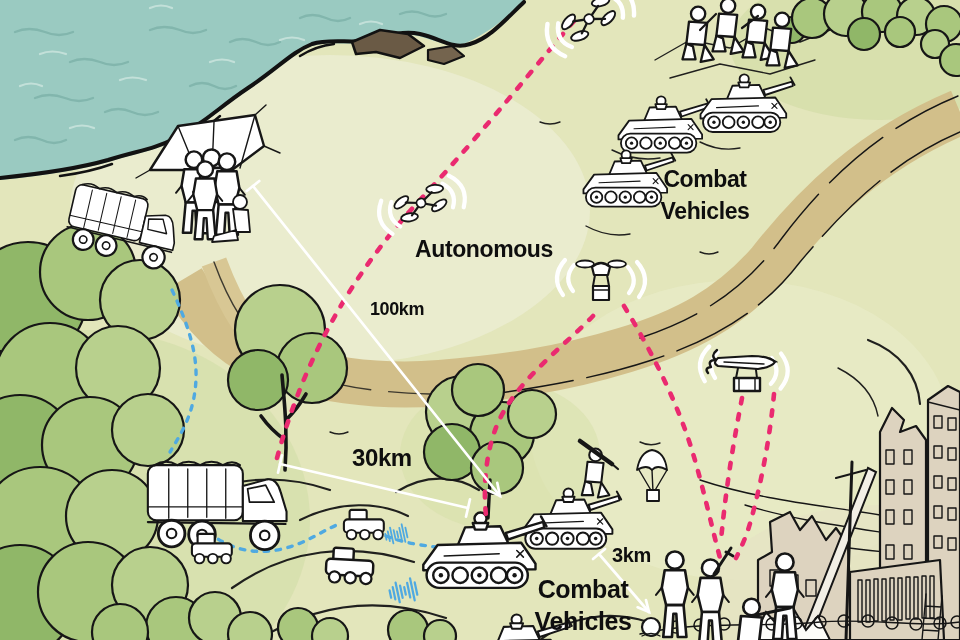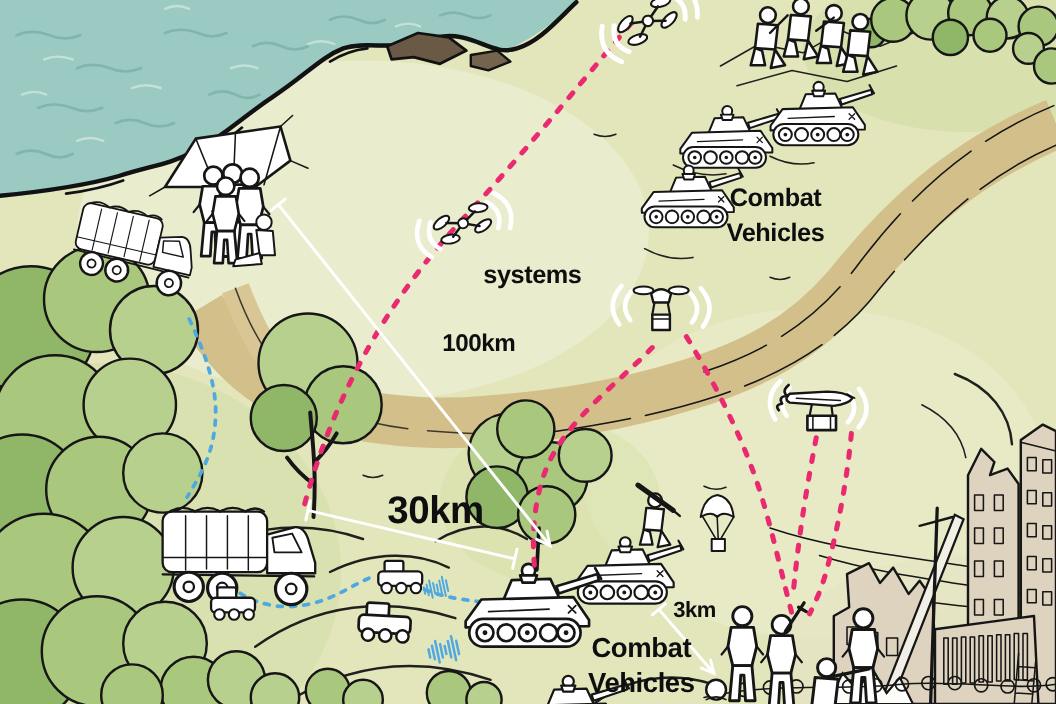--- a/index.html
+++ b/index.html
@@ -415,31 +415,31 @@
           <use href="#pquad"></use>
     </g>
     <g transform="translate(744,366)">
       <use href="#arcs" transform="rotate(4)"></use>
           <use href="#fwing"></use>
     </g>
   </g>
 </svg>
 
 <div class="lbl" style="left:398px;top:234px;width:172px;font-size:23px;line-height:31px;">
-  <span>systems</span>
+  <span>Autonomous</span>
 </div>
 
-<div class="lbl" style="left:370px;top:299px;font-size:22px;margin-left:32px;">100km</div>
+<div class="lbl" style="left:370px;top:299px;font-size:18px;">100km</div>
 
 <div class="lbl" style="left:646px;top:163px;width:118px;font-size:23px;line-height:32px;">
   <span>Combat</span>
   <span>Vehicles</span>
 </div>
 
-<div class="lbl" style="left:352px;top:444px;font-size:35px;">30km</div>
+<div class="lbl" style="left:352px;top:444px;font-size:24px;">30km</div>
 
 <div class="lbl" style="left:612px;top:544px;font-size:20px;">3km</div>
 
 <div class="lbl" style="left:508px;top:573px;width:150px;font-size:25px;line-height:32px;">
   <span>Combat</span>
   <span>Vehicles</span>
 </div>
 
 <div class="lbl" style="left:90px;top:570px;width:255px;font-size:23px;line-height:32px;">
 </div>

